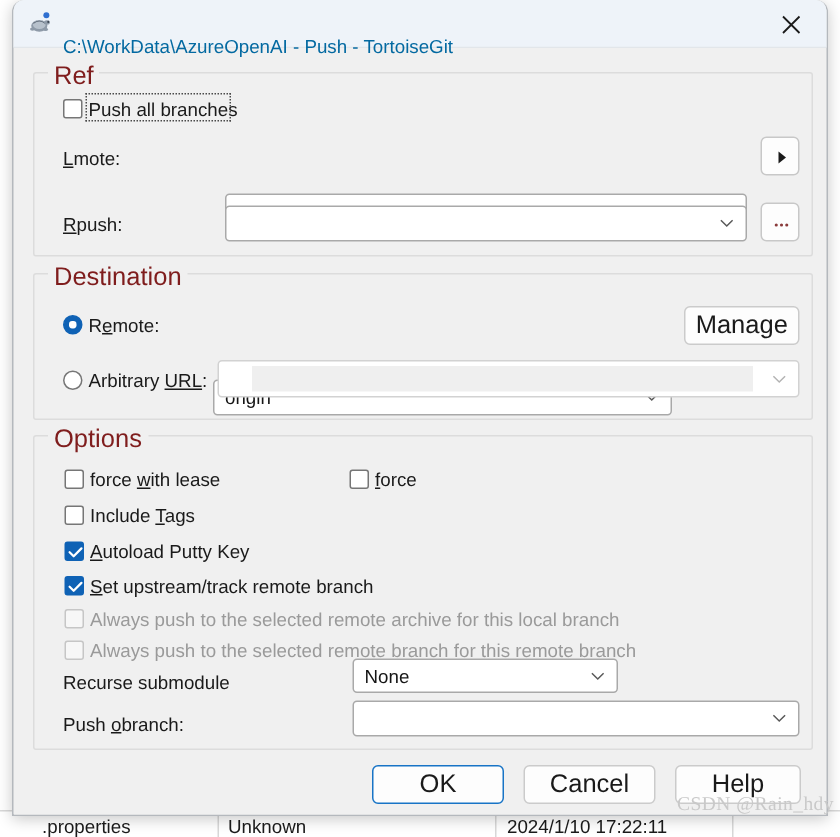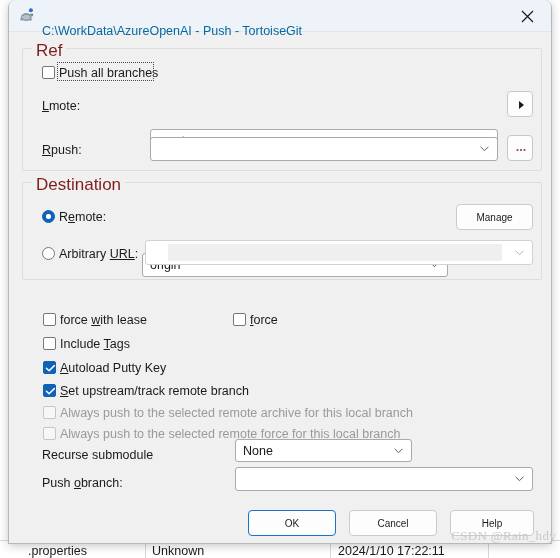--- a/index.html
+++ b/index.html
@@ -140,21 +140,21 @@
     cursor: pointer;
   }
 
   
   .btn {
     position: absolute;
     background: #fdfdfd;
     border: 1px solid #cbcbcb;
     border-radius: 4px;
     box-sizing: border-box;
-    font-size: 10px;
+    font-size: 17px;
     color: #1a1a1a;
     display: flex; align-items: center; justify-content: center;
     cursor: pointer;
   }
   .btn.default {
     border: 1.6px solid #1874c6;
   }
 
   
   .cb {
@@ -319,20 +319,23 @@
     Arbitrary <span class="u">URL</span><span>:</span>
   </span>
 
   <div class="combo disabled" style="left:136px; top:240px; width:388px; height:25px;">
     <div class="inner"></div>
     <svg class="chev" viewBox="0 0 9 6">
       <path d="M0.6 0.8 L4.5 4.7 L8.4 0.8" stroke="#b4b4b4" stroke-width="1" fill="none"></path>
     </svg>
   </div>
 
+  <div class="group" style="left:13px; top:290px; width:518px; height:208px;">
+    <span class="group-title">Options</span>
+  </div>
 
   <div class="cb" style="left:34px; top:313px;"></div>
   <span class="lbl" style="left:51px; top:312px;">
     force <span class="u">w</span><span>ith lease</span>
   </span>
 
   <div class="cb" style="left:224px; top:313px;"></div>
   <span class="lbl" style="left:241px; top:312px;">
     <span class="u">f</span><span>orce</span>
   </span>
@@ -357,21 +360,21 @@
     </svg>
   </div>
   <span class="lbl" style="left:51px; top:383px;">
     <span class="u">S</span><span>et upstream/track remote branch</span>
   </span>
 
   <div class="cb disabled" style="left:34px; top:406px;"></div>
   <span class="lbl dim" style="left:51px; top:405px;">Always push to the selected remote archive for this local branch</span>
 
   <div class="cb disabled" style="left:34px; top:427px;"></div>
-  <span class="lbl dim" style="left:51px; top:426px;">Always push to the selected remote force for this local branch</span>
+  <span class="lbl dim" style="left:51px; top:426px;">Always push to the selected remote branch for this remote branch</span>
 
   <span class="lbl" style="left:33px; top:447px;">Recurse submodule</span>
   <div class="combo" style="left:226px; top:439px; width:177px; height:23px;">
     <span class="cval">None</span>
     <svg class="chev" viewBox="0 0 9 6">
       <path d="M0.6 0.8 L4.5 4.7 L8.4 0.8" stroke="#5a5a5a" stroke-width="1" fill="none"></path>
     </svg>
   </div>
 
   <span class="lbl" style="left:33px; top:475px;">

